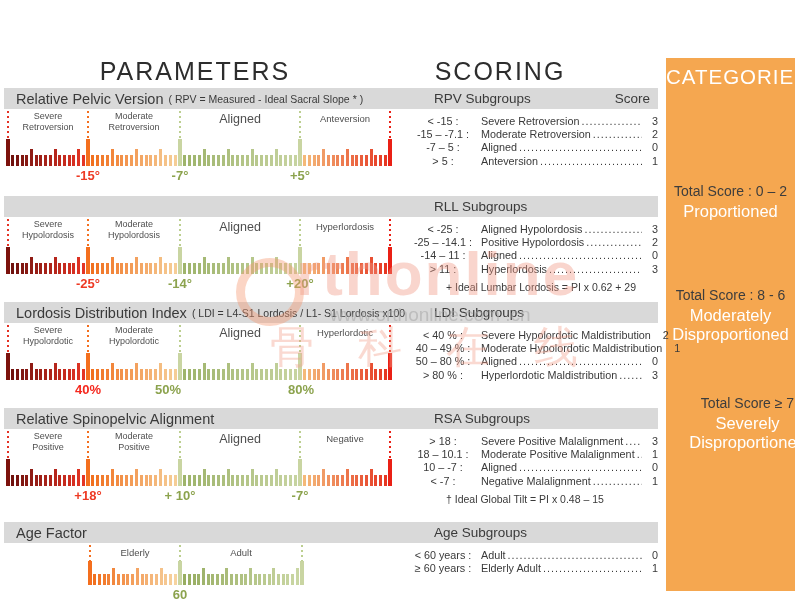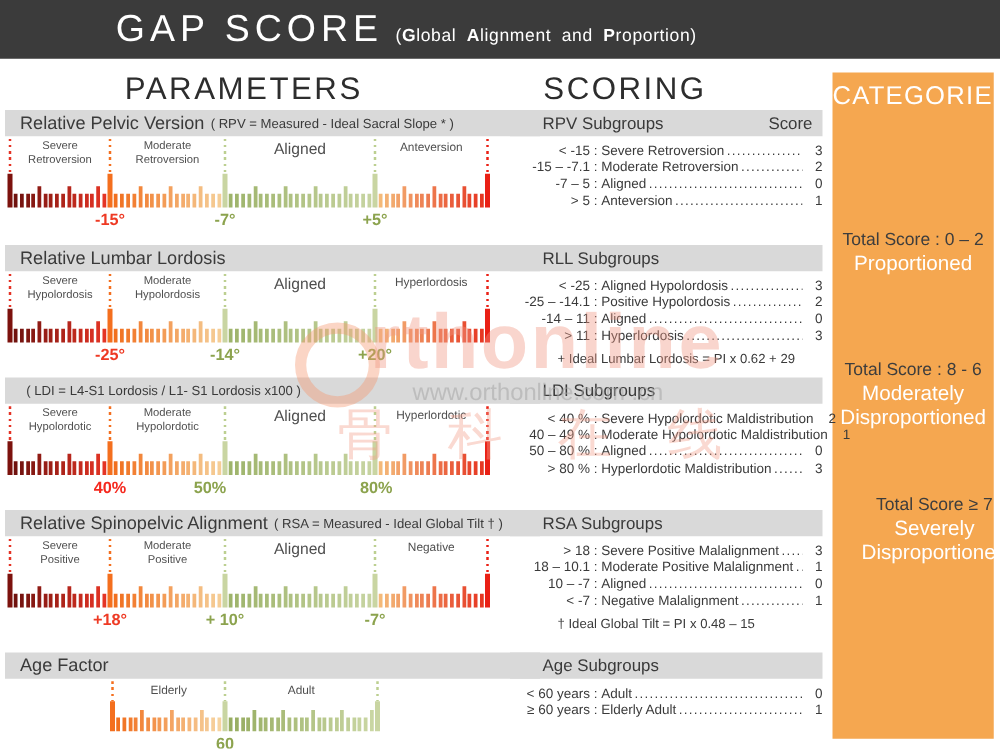--- a/index.html
+++ b/index.html
@@ -24,21 +24,21 @@
   .bdot{position:absolute;width:2px;}
   .bbar{position:absolute;width:3.2px;}
   .tick{position:absolute;width:3px;}
   .tick-label{position:absolute;width:64px;font-size:13px;font-weight:bold;text-align:center;}
   .scoring-bar{position:absolute;left:408px;top:0;width:250px;height:21px;background:#d9d9d9;
                display:flex;align-items:center;box-sizing:border-box;padding:0 8px 0 26px;}
   .scoring-title{font-size:13.5px;color:#3a3a3a;flex:1;}
   .score-header{font-size:13.5px;color:#3a3a3a;}
   .scoring-items{position:absolute;left:408px;top:27px;width:250px;}
   .s-item{display:flex;align-items:baseline;font-size:10.8px;color:#3a3a3a;line-height:13.2px;}
-  .s-range{width:70px;flex:none;text-align:right;white-space:nowrap;}
+  .s-range{width:70px;flex:none;text-align:center;white-space:nowrap;}
   .s-label{white-space:nowrap;margin-left:3px;}
   .s-leader{flex:1;overflow:hidden;white-space:nowrap;margin:0 2px;color:#3a3a3a;}
   .s-leader::after{content:"........................................................................";letter-spacing:1px;}
   .s-score{flex:none;width:14px;text-align:right;}
   .s-footnote{margin-top:5px;padding-left:38px;font-size:10.5px;color:#3a3a3a;}
   .cat-panel{position:absolute;left:666px;top:58px;width:129px;height:533px;background:#f5a750;}
   .cat-title{text-align:center;margin-top:7px;font-size:20.5px;color:#fff;letter-spacing:1px;}
   .cat-entry{position:absolute;left:0;width:129px;text-align:center;}
   .cat-score{font-size:14px;color:#3d3d3d;}
   .cat-label{font-size:16.5px;color:#fff;line-height:19px;margin-top:3px;padding:0 1px;}
@@ -49,26 +49,20 @@
            color:rgba(240,150,130,.40);letter-spacing:2px;}
   .wm-url{position:absolute;left:330px;top:304px;font-size:19px;color:rgba(165,165,165,.55);}
   .wm-cn{position:absolute;left:270px;top:318px;font-size:44px;color:rgba(242,160,140,.40);
          letter-spacing:44px;white-space:nowrap;}
 </style>
 </head>
 <body>
 
 <div class="page">
 
-  <div class="header">
-    <div class="header-inner">
-      <span class="title-main">GAP SCORE</span>
-      <span class="title-sub" id="subtitle"><span>(</span><b>G</b><span>lobal </span><b>A</b><span>lignment and </span><b>P</b><span>roportion)</span></span>
-    </div>
-  </div>
 
   <div class="col-heading" style="left:380px;width:240px">SCORING</div>
   <div class="col-heading" style="left:45px;width:300px">PARAMETERS</div>
 
   <div class="cat-panel">
     <div class="cat-title">CATEGORIES</div>
     <div id="cat-entries">
         <div class="cat-entry" style="top: 125px;">
           <div class="cat-score">Total Score : 0 – 2</div>
           <div class="cat-label">Proportioned</div>
@@ -221,21 +215,20 @@
           <div class="s-item">
             <span class="s-range">&gt; 5 :</span>
             <span class="s-label">Anteversion</span>
             <span class="s-leader"></span>
             <span class="s-score">1</span>
           </div>
         </div>
       </div>
       <div class="row" style="top: 196px;">
         <div class="param-title-bar">
-          <span class="param-name">Relative Lumbar Lordosis</span>
         </div>
         <div class="ruler">
           <div class="bdot" style="left: 7px; top: 0px; height: 28px; background: repeating-linear-gradient(rgb(229, 50, 36) 0px, rgb(229, 50, 36) 2px, transparent 2px, transparent 5px);"></div>
           <div class="bbar" style="left: 6.4px; top: 28px; height: 27px; background: rgb(124, 18, 13);"></div>
           <div class="zone-label" style="left: 8px; width: 80px;">
             <div>Severe</div>
             <div>Hypolordosis</div>
           </div>
           <div class="tick" style="left: 11.2059px; top: 44px; height: 11px; background: rgb(112, 18, 14);"></div>
           <div class="tick" style="left: 15.9118px; top: 44px; height: 11px; background: rgb(120, 20, 16);"></div>
@@ -361,20 +354,21 @@
             <span class="s-range">&gt; 11 :</span>
             <span class="s-label">Hyperlordosis</span>
             <span class="s-leader"></span>
             <span class="s-score">3</span>
           </div>
           <div class="s-footnote">+ Ideal Lumbar Lordosis = PI x 0.62 + 29</div>
         </div>
       </div>
       <div class="row" style="top: 302px;">
         <div class="param-title-bar">
+          <span class="param-name">Lordosis Distribution Index</span>
           <span class="param-formula">( LDI = L4-S1 Lordosis / L1- S1 Lordosis x100 )</span>
         </div>
         <div class="ruler">
           <div class="bdot" style="left: 7px; top: 0px; height: 28px; background: repeating-linear-gradient(rgb(229, 50, 36) 0px, rgb(229, 50, 36) 2px, transparent 2px, transparent 5px);"></div>
           <div class="bbar" style="left: 6.4px; top: 28px; height: 27px; background: rgb(124, 18, 13);"></div>
           <div class="zone-label" style="left: 8px; width: 80px;">
             <div>Severe</div>
             <div>Hypolordotic</div>
           </div>
           <div class="tick" style="left: 11.2059px; top: 44px; height: 11px; background: rgb(112, 18, 14);"></div>
@@ -501,21 +495,20 @@
             <span class="s-range">&gt; 80 % :</span>
             <span class="s-label">Hyperlordotic Maldistribution</span>
             <span class="s-leader"></span>
             <span class="s-score">3</span>
           </div>
         </div>
       </div>
       <div class="row" style="top: 408px;">
         <div class="param-title-bar">
           <span class="param-name">Relative Spinopelvic Alignment</span>
-          <span class="param-formula">( RSA = Measured - Ideal Global Tilt † )</span>
         </div>
         <div class="ruler">
           <div class="bdot" style="left: 7px; top: 0px; height: 28px; background: repeating-linear-gradient(rgb(229, 50, 36) 0px, rgb(229, 50, 36) 2px, transparent 2px, transparent 5px);"></div>
           <div class="bbar" style="left: 6.4px; top: 28px; height: 27px; background: rgb(124, 18, 13);"></div>
           <div class="zone-label" style="left: 8px; width: 80px;">
             <div>Severe</div>
             <div>Positive</div>
           </div>
           <div class="tick" style="left: 11.2059px; top: 44px; height: 11px; background: rgb(112, 18, 14);"></div>
           <div class="tick" style="left: 15.9118px; top: 44px; height: 11px; background: rgb(120, 20, 16);"></div>

